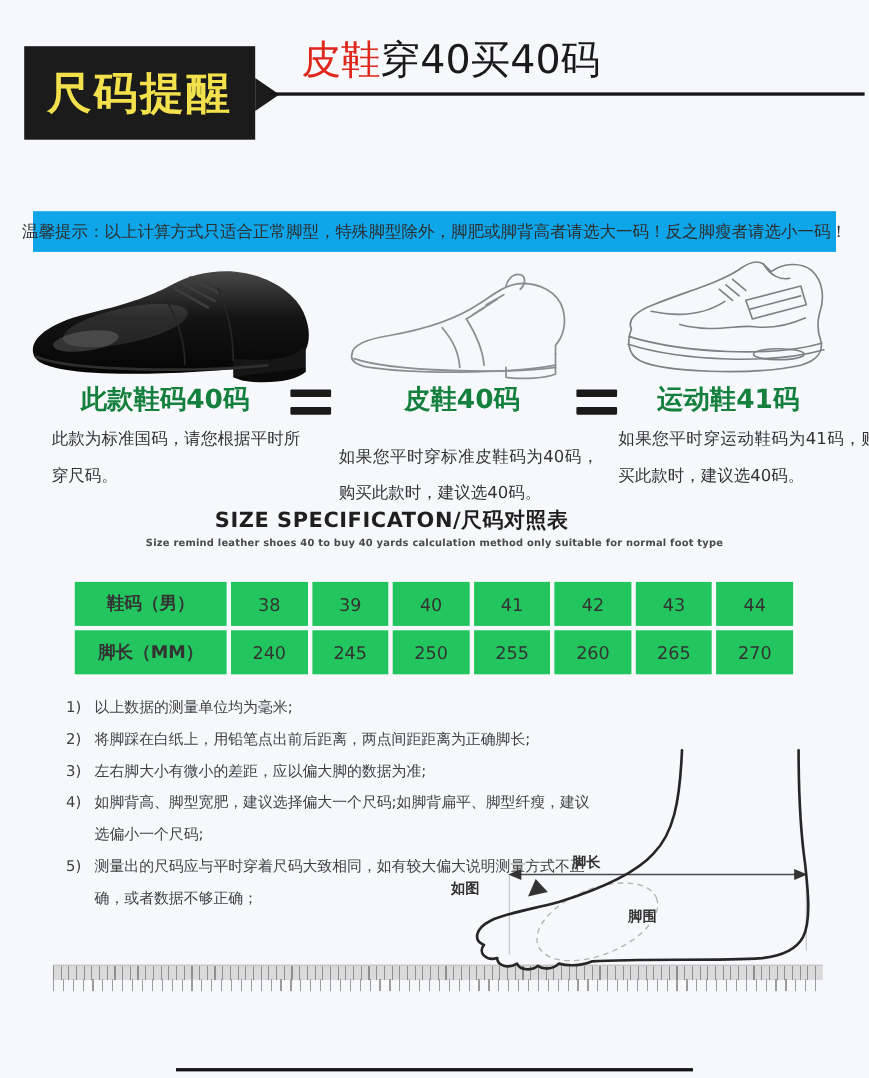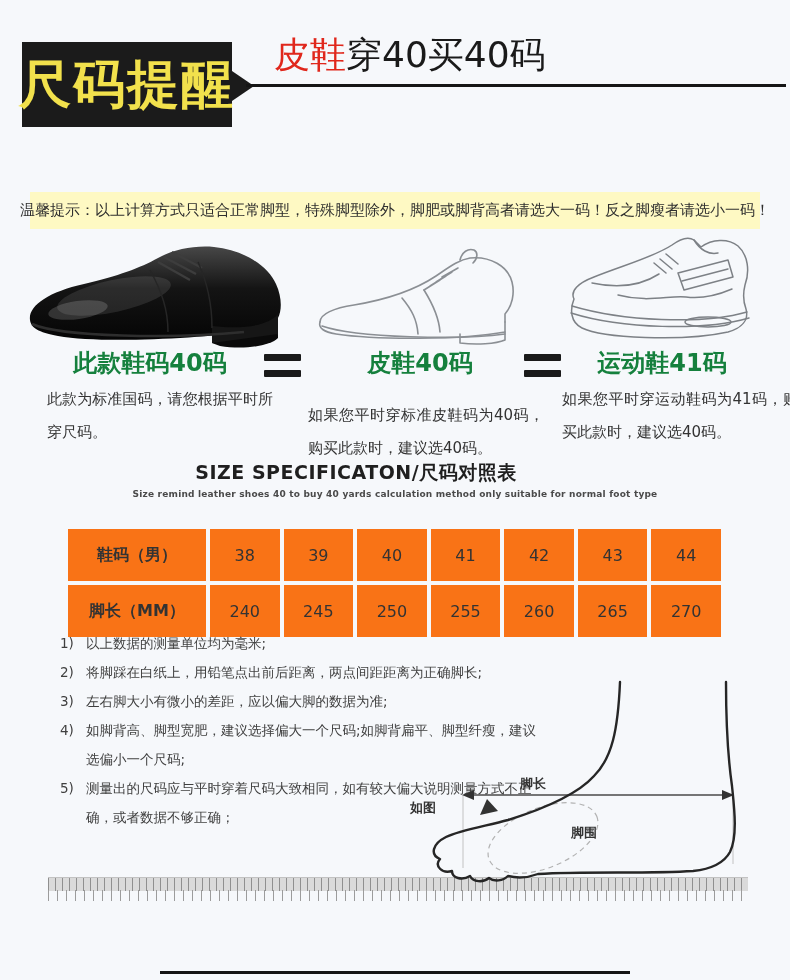--- a/index.html
+++ b/index.html
@@ -2,31 +2,31 @@
 <html><head>
 <meta charset="utf-8">
 <style>
   html,body{margin:0;padding:0;}
   body{font-family:"DejaVu Sans","Liberation Sans",sans-serif;background:#eef0f3;}
   .page{position:relative;width:790px;height:980px;margin:0 auto;background:#f6f8fb;overflow:hidden;}
 
   
   .badge{position:absolute;left:22px;top:42px;width:210px;height:85px;background:#1b1b1b;
          display:flex;align-items:center;justify-content:center;}
-  .badge-text{color:#f2e14c;font-size:52px;font-weight:900;letter-spacing:2px;white-space:nowrap;}
+  .badge-text{color:#f2e14c;font-size:40px;font-weight:900;letter-spacing:2px;white-space:nowrap;}
   .badge-arrow{position:absolute;left:232px;top:71px;width:0;height:0;
                border-left:22px solid #1b1b1b;border-top:15px solid transparent;border-bottom:15px solid transparent;}
   .header-rule{position:absolute;left:246px;top:84px;width:540px;height:3px;background:#151515;}
   .hline{position:absolute;left:274px;white-space:nowrap;font-weight:400;color:#1a1a1a;line-height:1;}
   .hline .hl{color:#e0271c;}
   .hline1{top:37px;font-size:36px;}
   .hline2{top:92px;font-size:41px;}
 
   
-  .notice{position:absolute;left:30px;top:192px;width:730px;height:37px;background:#fef9c3;
+  .notice{position:absolute;left:30px;top:192px;width:730px;height:37px;background:#0ea5e9;
           display:flex;align-items:center;justify-content:center;font-size:15px;color:#2e2e2e;font-weight:500;white-space:nowrap;}
 
   
   .shoe{position:absolute;}
   .shoe1{left:22px;top:240px;width:282px;height:112px;}
   .shoe2{left:312px;top:246px;width:222px;height:102px;}
   .shoe3{left:562px;top:233px;width:202px;height:112px;}
   .comp-title{position:absolute;top:347px;font-size:24px;font-weight:800;color:#15803d;text-align:center;white-space:nowrap;}
   .ct1{left:40px;width:220px;}
   .ct2{left:330px;width:180px;}
@@ -38,21 +38,21 @@
   .equals{position:absolute;width:37px;display:flex;flex-direction:column;gap:9px;}
   .equals .bar{display:block;height:7px;background:#1a1a1a;border-radius:1px;}
   .eq1{left:264px;top:354px;}
   .eq2{left:524px;top:354px;}
 
   
   .chart-title{position:absolute;left:0;top:460px;width:712px;text-align:center;font-size:19px;font-weight:800;color:#1f1f1f;letter-spacing:.5px;}
   .chart-sub{position:absolute;left:0;top:489px;width:790px;text-align:center;font-size:9px;font-weight:700;color:#4a4a4a;letter-spacing:.2px;}
   .size-table{position:absolute;left:68px;top:529px;width:653px;display:grid;
               grid-template-columns:138px repeat(7,1fr);gap:4px;}
-  .cell{height:52px;background:#f97316;display:flex;align-items:center;justify-content:center;
+  .cell{height:40px;background:#22c55e;display:flex;align-items:center;justify-content:center;
         font-size:16px;color:#333;font-weight:500;}
   .cell.lab{font-weight:600;}
 
   
   .notes{position:absolute;left:60px;top:629px;width:486px;}
   .note{display:flex;font-size:13.5px;line-height:29px;color:#3f3f3f;}
   .note .num{width:26px;flex:none;}
   .note .txt{flex:1;}
 
   

